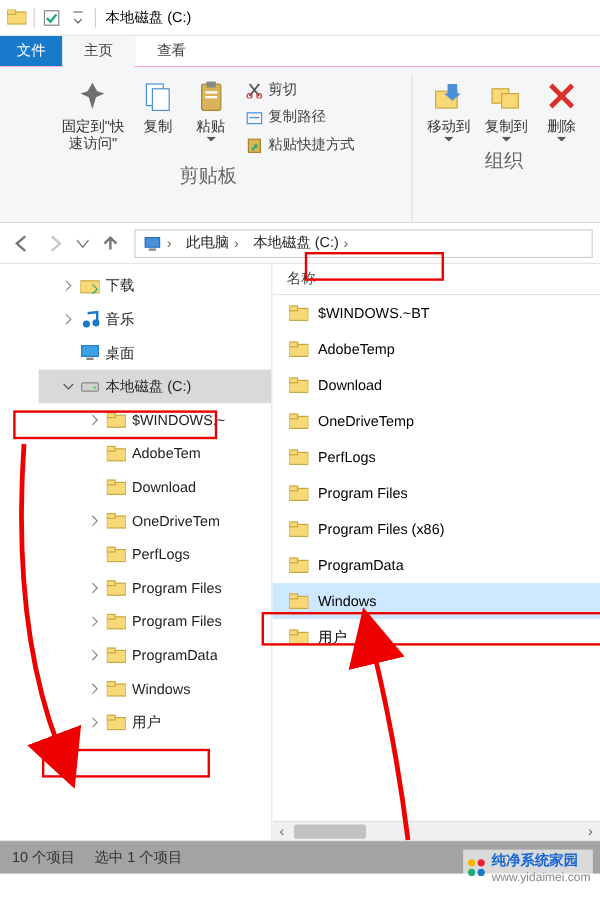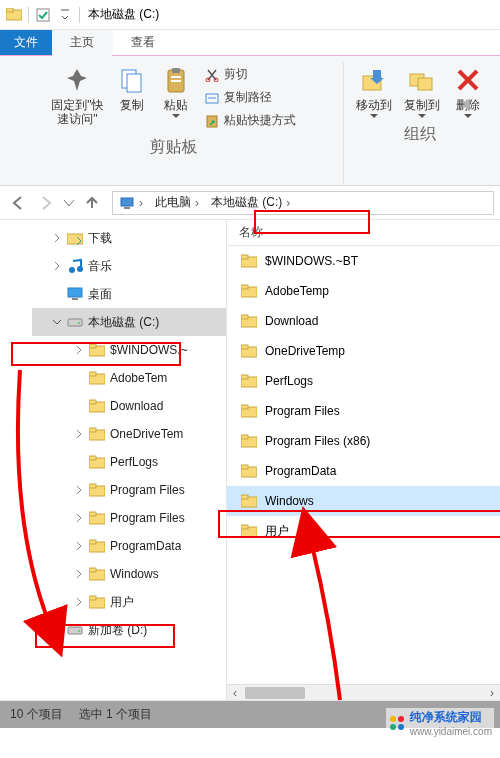--- a/index.html
+++ b/index.html
@@ -521,34 +521,20 @@
           </svg>
         </span>
         <span class="ico">
           <svg width="16" height="14">
             <rect x="0" y="3" width="16" height="10" fill="#f8d877" stroke="#caa93e"></rect>
             <rect x="0" y="1" width="7" height="4" fill="#f8d877" stroke="#caa93e"></rect>
           </svg>
         </span>
         <span class="lbl">用户</span>
       </div>
-      <div class="tree-item indent1">
-        <span class="exp">
-          <svg width="10" height="10">
-            <path d="M3 1 L7 5 L3 9" stroke="#888" fill="none"></path>
-          </svg>
-        </span>
-        <span class="ico">
-          <svg width="16" height="12">
-            <rect x="1" y="3" width="14" height="7" rx="1" fill="#d0d0d0" stroke="#888"></rect>
-            <circle cx="12" cy="7" r="1" fill="#5c5"></circle>
-          </svg>
-        </span>
-        <span class="lbl">新加卷 (D:)</span>
-      </div>
     </div>
 
   <div class="list">
     <div class="hdr">名称</div>
     <div id="rows">
         <div class="row">
           <span class="fico">
             <svg width="16" height="14">
               <rect x="0" y="3" width="16" height="10" fill="#f8d877" stroke="#caa93e"></rect>
               <rect x="0" y="1" width="7" height="4" fill="#f8d877" stroke="#caa93e"></rect>

